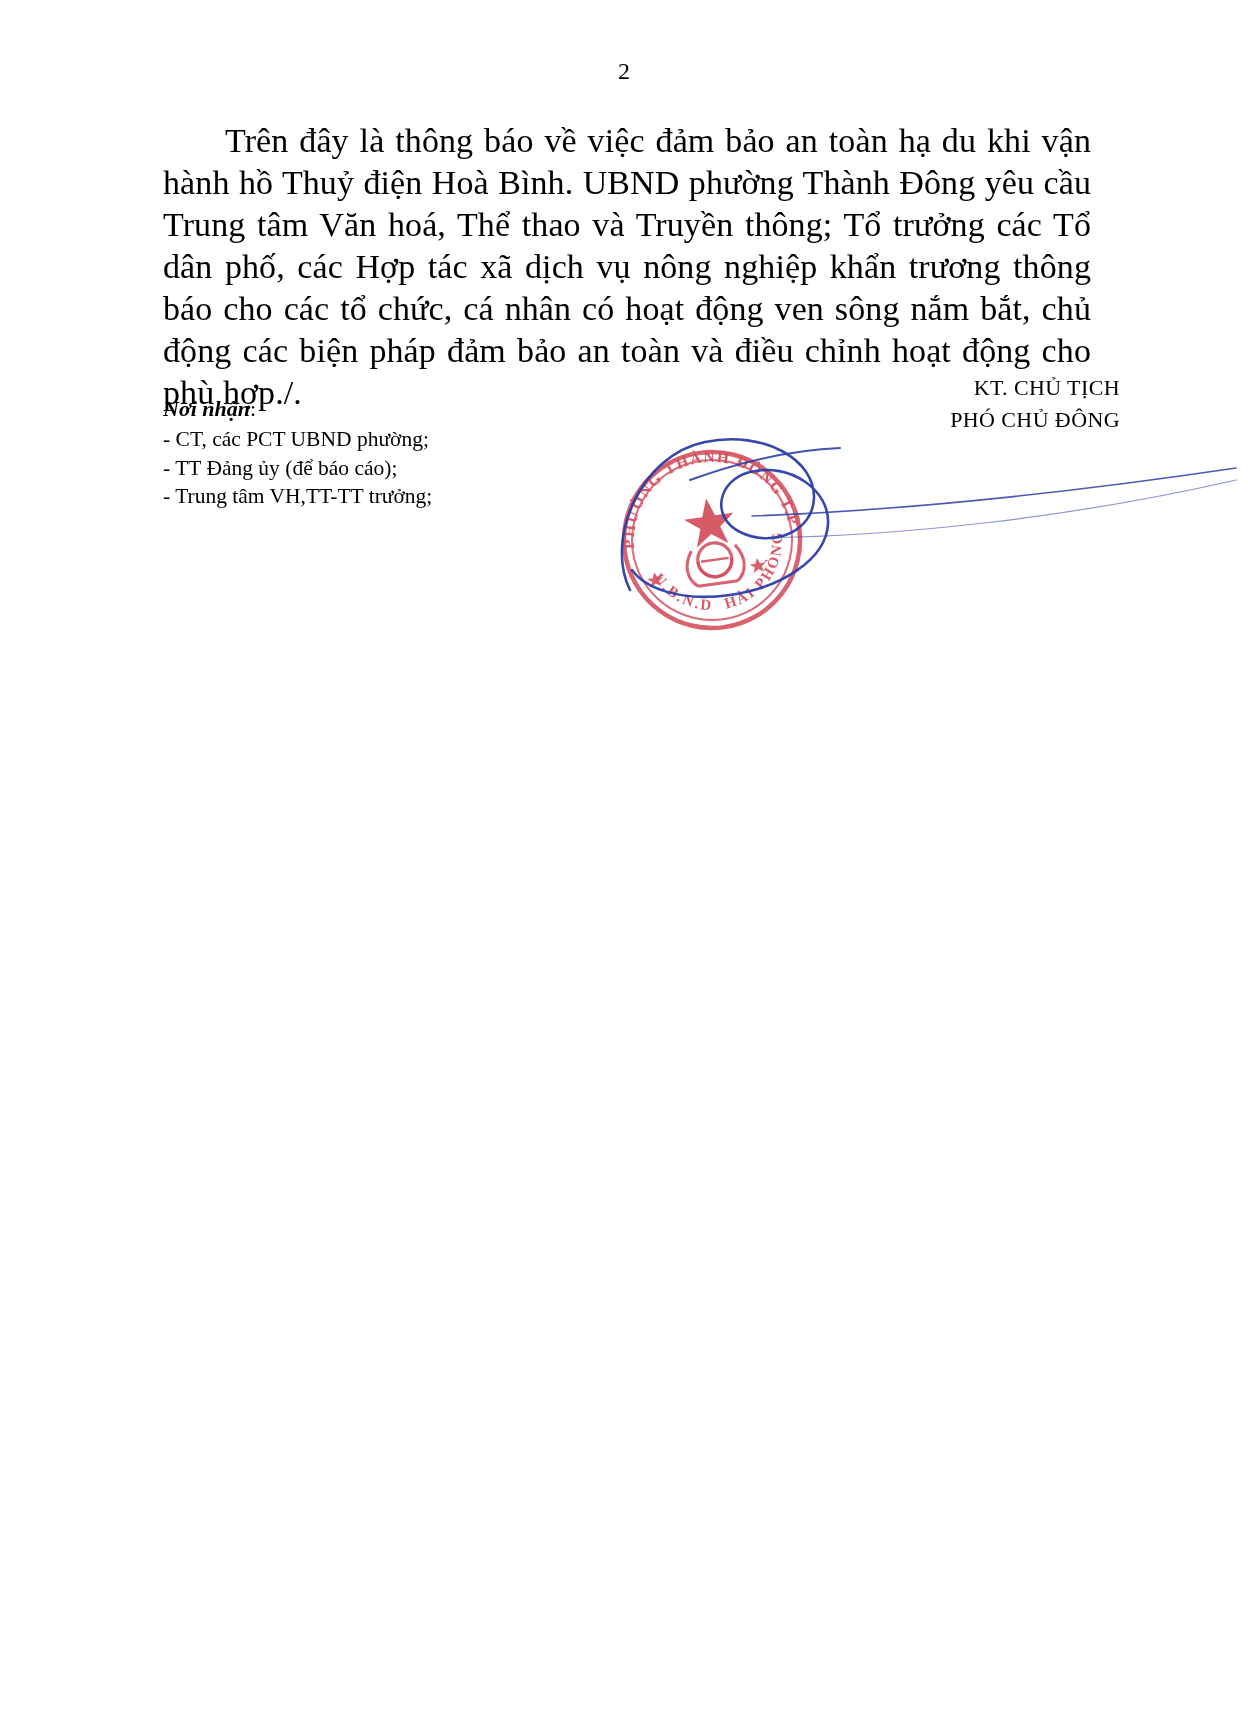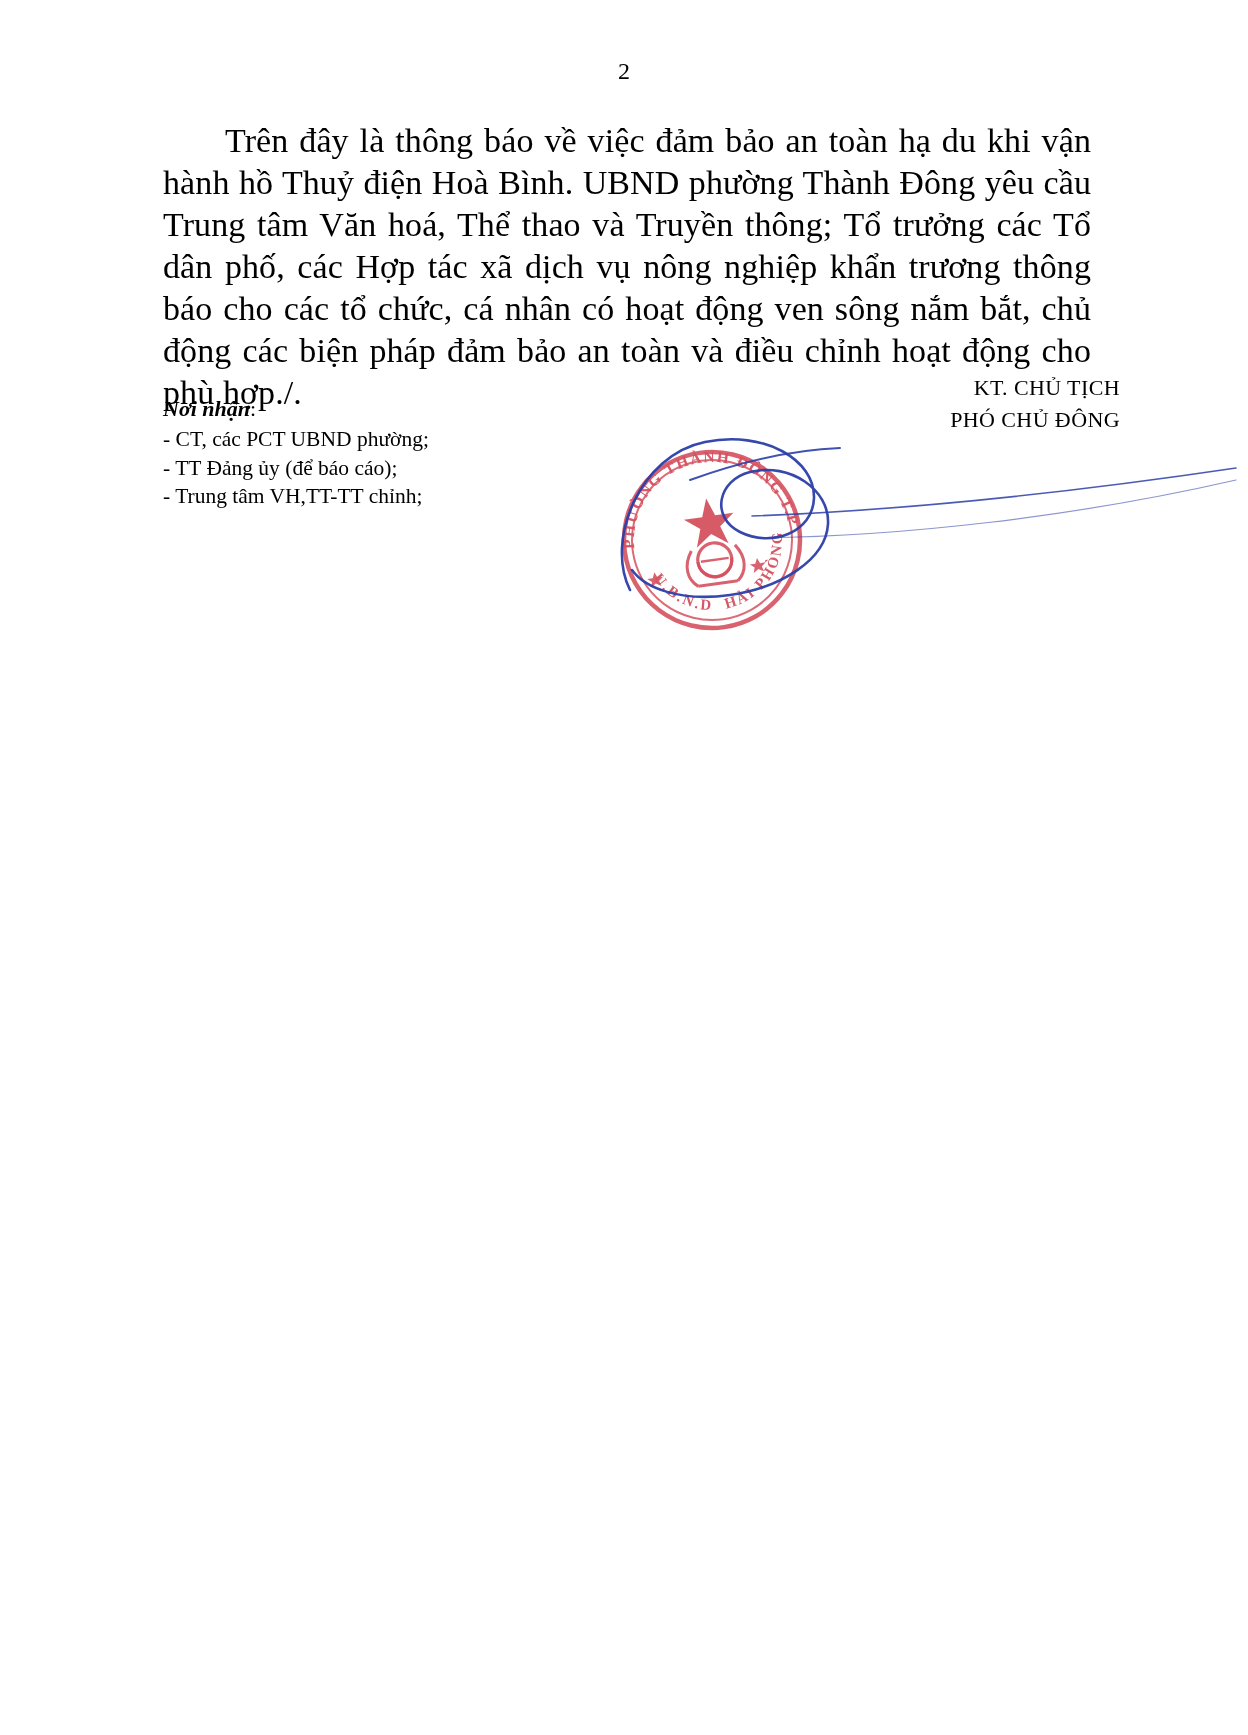--- a/index.html
+++ b/index.html
@@ -124,21 +124,21 @@
 
   <div class="page-number">2</div>
 
   <div class="body-text"><span class="indent"></span><span>Trên đây là thông báo về việc đảm bảo an toàn hạ du khi vận hành hồ Thuỷ điện Hoà Bình. UBND phường Thành Đông yêu cầu Trung tâm Văn hoá, Thể thao và Truyền thông; Tổ trưởng các Tổ dân phố, các Hợp tác xã dịch vụ nông nghiệp khẩn trương thông báo cho các tổ chức, cá nhân có hoạt động ven sông nắm bắt, chủ động các biện pháp đảm bảo an toàn và điều chỉnh hoạt động cho phù hợp./.</span></div>
 
   <div class="recipients">
     <div class="recipients-title"><span>Nơi nhận</span><span class="plain">:</span></div>
     <ul>
       <li>- CT, các PCT UBND phường;</li>
       <li>- TT Đảng ủy (để báo cáo);</li>
-      <li>- Trung tâm VH,TT-TT chỉnh;</li>
+      <li>- Trung tâm VH,TT-TT trưởng;</li>
     </ul>
   </div>
 
   <div class="signature-block">
     <div class="sig-title">KT. CHỦ TỊCH</div>
     <div class="sig-title">PHÓ CHỦ ĐÔNG</div>
   </div>
 
   <div class="seal">
     <svg width="200" height="200" viewBox="0 0 200 200" xmlns="http://www.w3.org/2000/svg">

